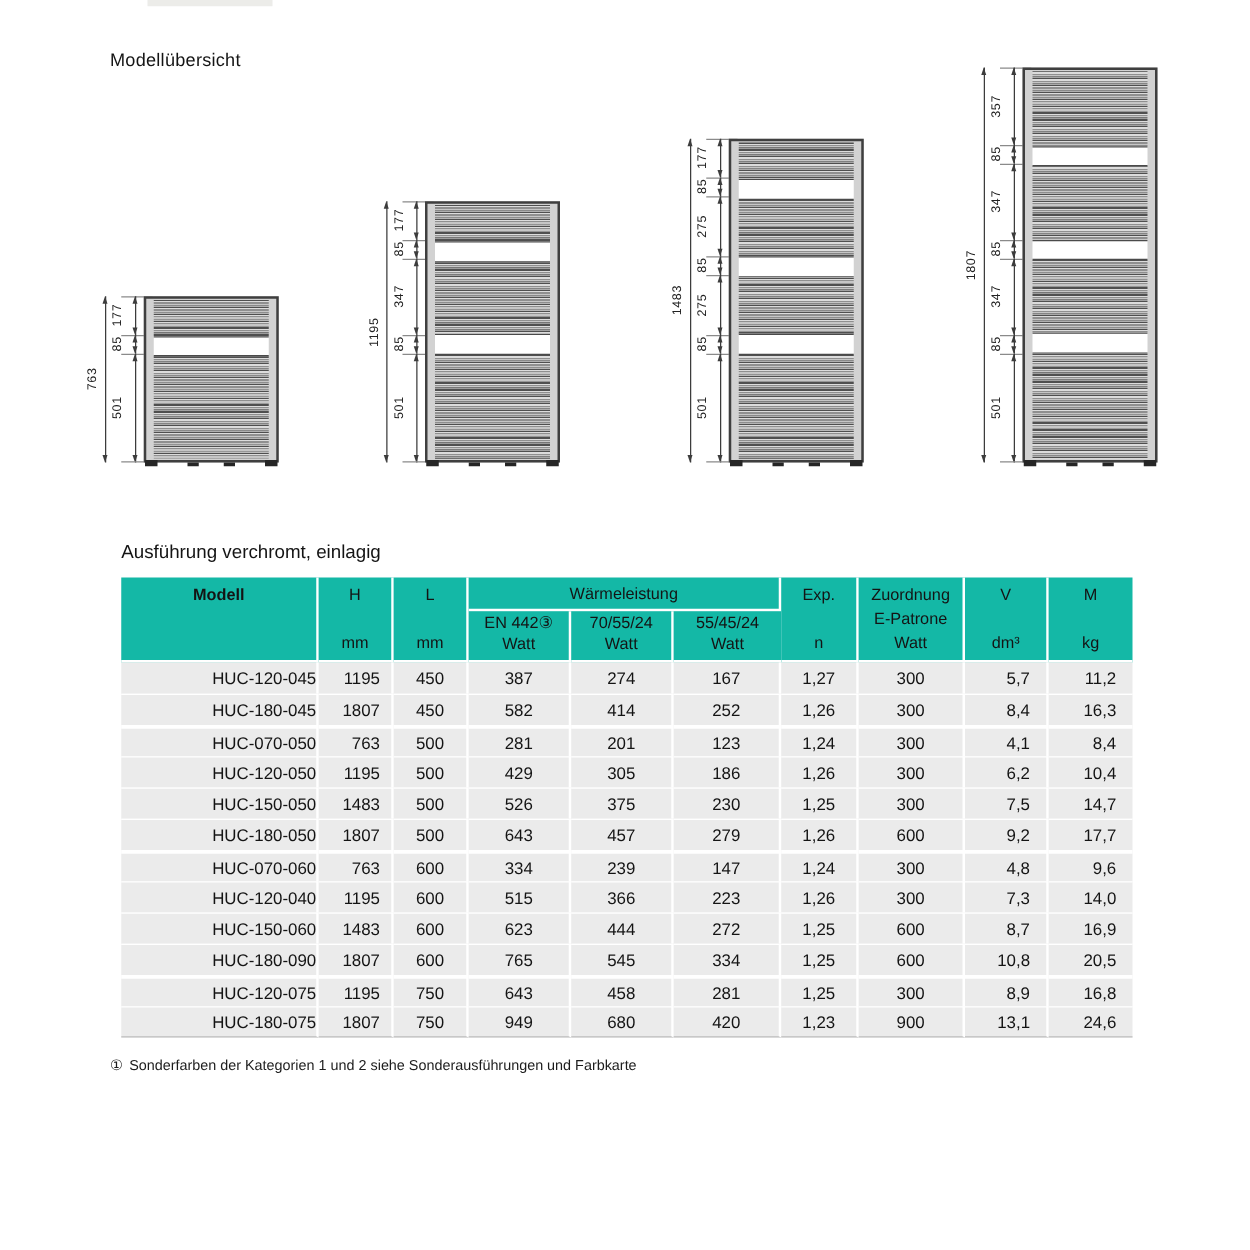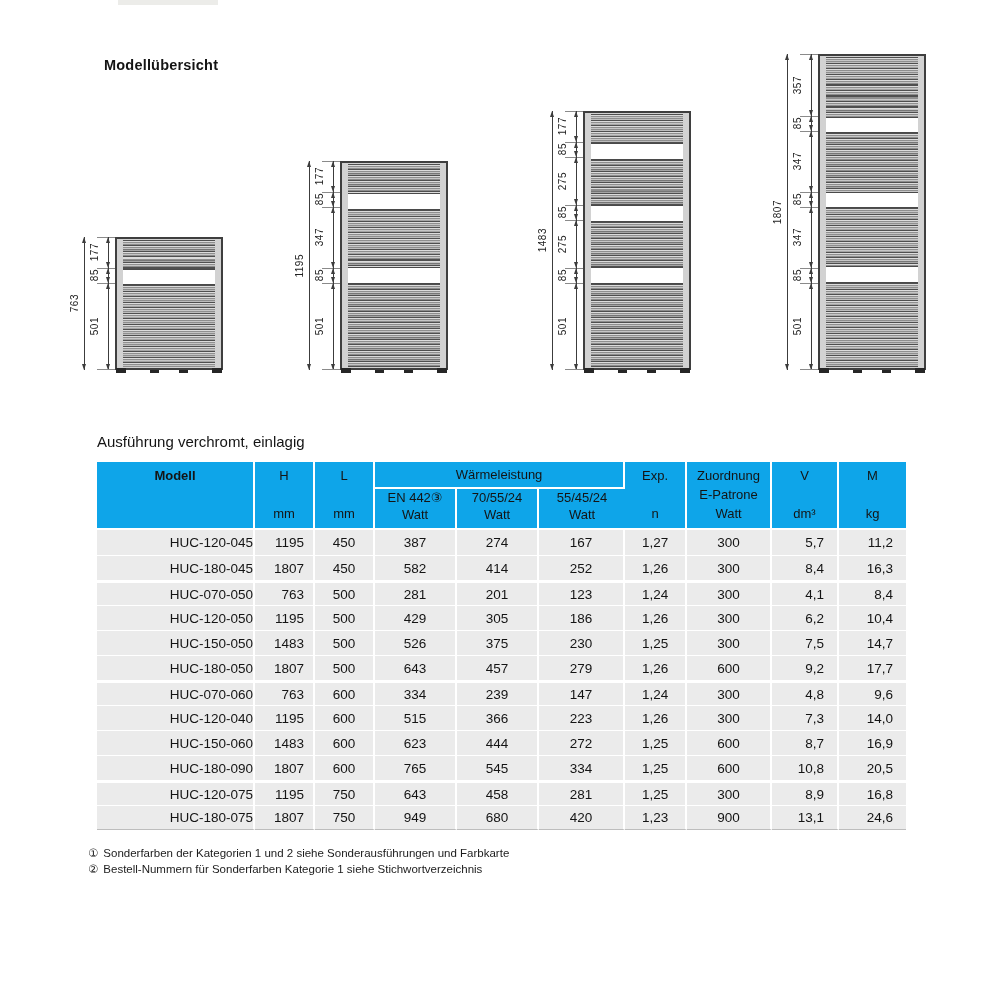--- a/index.html
+++ b/index.html
@@ -1,21 +1,21 @@
 <!DOCTYPE html>
 <html><head>
 <meta charset="utf-8">
 <style>
   html,body{margin:0;padding:0;background:#fff;}
   .page{position:relative;width:1000px;height:1000px;background:#ffffff;overflow:hidden;
         font-family:"Liberation Sans","DejaVu Sans",sans-serif;color:#141414;}
   .top-artifact{position:absolute;left:118px;top:0;width:100px;height:5px;background:#ecece9;}
 
   
-  .overview-title{position:absolute;left:88px;top:41px;margin:16px;font-size:14.5px;font-weight:bold;letter-spacing:.2px;}
+  .overview-title{position:absolute;left:88px;top:41px;margin:0;font-size:14.5px;font-weight:normal;letter-spacing:.2px;}
   .section-title{position:absolute;left:97px;top:396px;margin:0;font-size:15.5px;font-weight:bold;}
   .section-subtitle{position:absolute;left:97px;top:433px;margin:0;font-size:15px;font-weight:normal;}
 
   
   .drawings{position:absolute;left:0;top:38px;width:1000px;height:332px;}
   .radiator{position:absolute;bottom:0;display:flex;align-items:flex-end;}
   .dim-col{position:relative;display:flex;align-items:center;}
   .dim-total{width:20px;}
   .dim-segs{width:26px;flex-direction:column;align-items:stretch;}
   .dim-segs::after{content:"";position:absolute;bottom:0;left:8px;right:-7px;height:1px;background:#8a8a8a;}
@@ -39,21 +39,21 @@
   .foot{position:absolute;bottom:0;background:#262626;}
   .foot:nth-child(1){left:1px;width:10px;height:5px;}
   .foot:nth-child(2){left:35px;width:9px;height:3px;}
   .foot:nth-child(3){right:35px;width:9px;height:3px;}
   .foot:nth-child(4){right:1px;width:10px;height:5px;}
 
   
   .spec-table{position:absolute;left:97px;top:462px;width:809px;border-collapse:separate;border-spacing:0;
               table-layout:fixed;font-size:13.5px;}
   .spec-table th,.spec-table td{padding:0;box-sizing:border-box;}
-  .spec-table thead th{background:#0ea5e9;font-weight:normal;vertical-align:top;text-align:center;
+  .spec-table thead th{background:#14b8a6;font-weight:normal;vertical-align:top;text-align:center;
                        border-right:2px solid #fff;border-bottom:2px solid #fff;font-size:13px;}
   .spec-table thead th:last-child{border-right:none;}
   tr.h1{height:26px;}  tr.h2{height:40px;}
   .hstack{height:66px;display:flex;flex-direction:column;justify-content:space-between;
           padding:6px 0 7px;box-sizing:border-box;line-height:15px;}
   th.c-model .hstack span{font-weight:bold;}
   th.group-head span{display:inline-block;padding-top:5px;}
   th.sub{vertical-align:middle;line-height:17px;padding-bottom:3px;}
   .spec-table tbody td{background:#ebebeb;height:25px;border-right:2px solid #fff;border-top:1px solid #fff;
                        vertical-align:middle;}
@@ -477,15 +477,14 @@
           <td class="c-exp">1,23</td>
           <td class="c-zu">900</td>
           <td class="c-v">13,1</td>
           <td class="c-m">24,6</td>
         </tr>
       </tbody>
   </table>
 
   <div class="footnotes" id="footnotes">
       <div class="footnote"><span class="fn-mark">①</span><span class="fn-text">Sonderfarben der Kategorien 1 und 2 siehe Sonderausführungen und Farbkarte</span></div>
-      <div class="footnote"><span class="fn-mark">②</span><span class="fn-text">Bestell-Nummern für Sonderfarben Kategorie 1 siehe Stichwortverzeichnis</span></div>
     </div>
 </div>
 
 </body></html>

